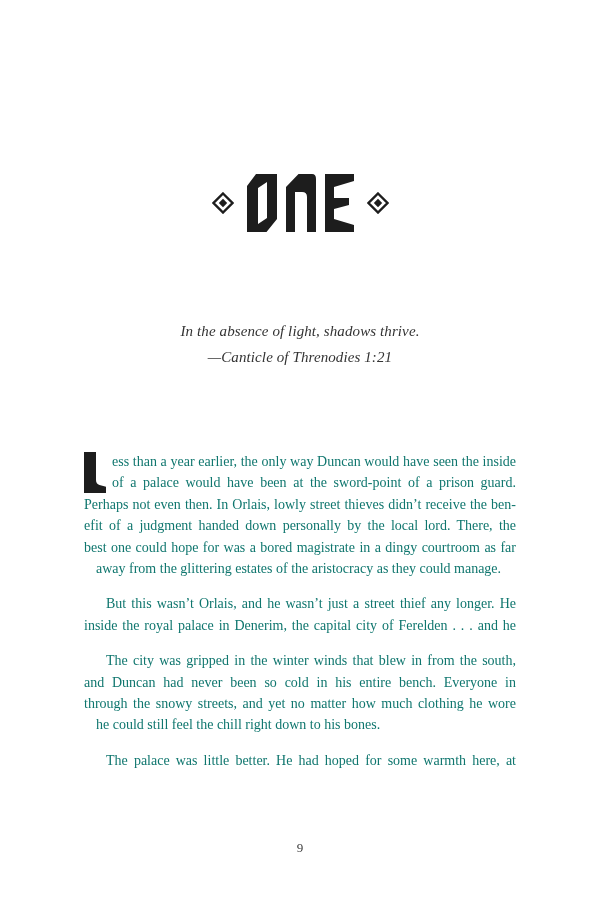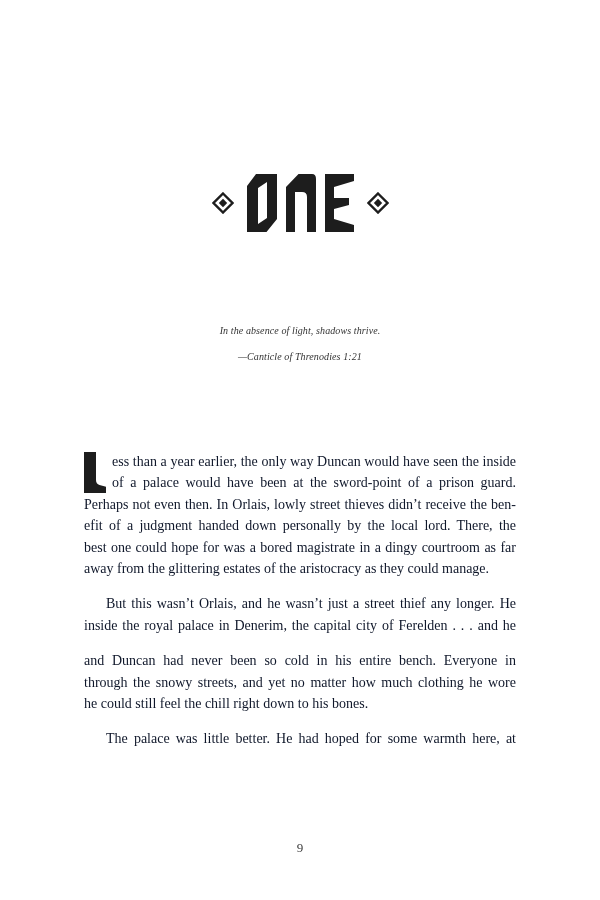--- a/index.html
+++ b/index.html
@@ -22,36 +22,36 @@
 
   .sr {
     position: absolute; width: 1px; height: 1px; overflow: hidden;
     clip-path: inset(50%); white-space: nowrap;
   }
 
   
   .epigraph {
     position: absolute; top: 318px; left: 0; width: 600px;
     text-align: center; font-style: italic;
-    font-size: 10px; line-height: 26px;
+    font-size: 15px; line-height: 26px;
     color: #333333; letter-spacing: 0.1px;
   }
 
   
   .body-text {
     position: absolute; top: 451px; left: 84px; width: 432px;
-    font-size: 14px; color: #0f172a;
+    font-size: 14px; color: #0f766e;
   }
   .para { margin: 0; padding: 0; }
   .line {
     display: block; height: 21.4px; line-height: 21.4px;
     text-align: justify; text-align-last: justify;
     overflow: hidden;
   }
-  .line.lastline { text-align-last: left; }
+  .line.lastline { text-align-last: left; margin-left: 12px; }
   .line.pl28 { padding-left: 28px; }
   .line.indent { padding-left: 22px; }
 
   .drop-cap { position: absolute; top: 1px; left: 0; width: 22px; height: 41px; }
 
   
   .folio {
     position: absolute; top: 840px; left: 0; width: 600px;
     text-align: center; font-size: 13px; color: #3c3c3c;
   }
@@ -112,20 +112,21 @@
     <p></p>
 
     <p class="para">
       </p>
       <div class="line indent">But this wasn’t Orlais, and he wasn’t just a street thief any longer. He was</div>
       <div class="line">inside the royal palace in Denerim, the capital city of Ferelden . . . and he</div>
     <p></p>
 
     <p class="para">
       </p>
+      <div class="line indent">The city was gripped in the winter winds that blew in from the south,</div>
       <div class="line">and Duncan had never been so cold in his entire bench. Everyone in Ferelden</div>
       <div class="line">through the snowy streets, and yet no matter how much clothing he wore</div>
       <div class="line lastline">he could still feel the chill right down to his bones.</div>
     <p></p>
 
     <p class="para">
       </p>
       <div class="line indent">The palace was little better. He had hoped for some warmth here, at</div>
     <p></p>
 

